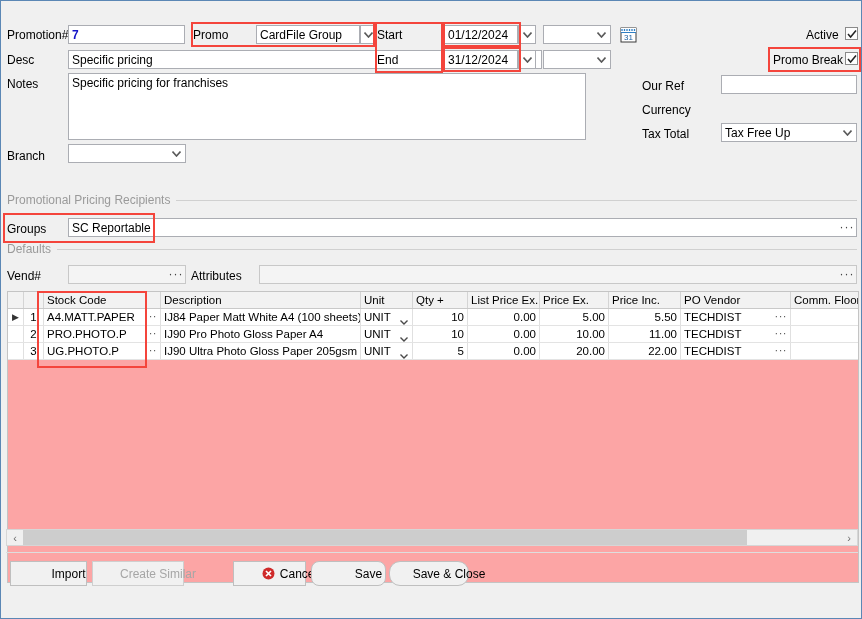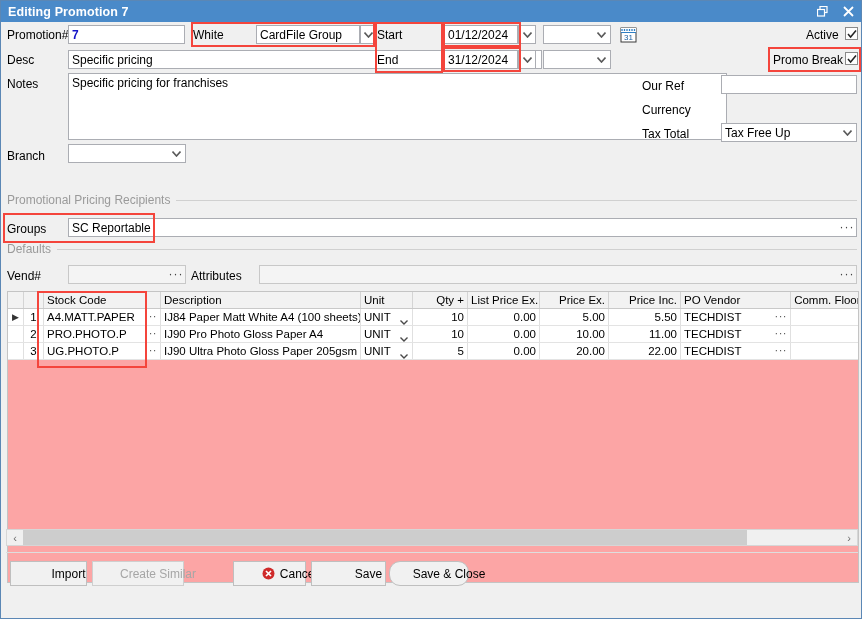--- a/index.html
+++ b/index.html
@@ -159,21 +159,21 @@
   .grid-row .c {
     font-size: 11.5px;
     line-height: 16px;
     padding: 0 3px;
     border-right: 1px solid #e0e0e0;
     white-space: nowrap; overflow: hidden;
     display: flex; align-items: center;
   }
   .c.num { justify-content: flex-end; }
   .c.center { justify-content: center; }
-  .hc.num { text-align: right; }
+  .hc.num { text-align: left; }
   .hc.center { text-align: center; }
   .cellwrap { position: relative; display: flex; align-items: center; width: 100%; }
   .cellwrap .cdots {
     position: absolute; right: 0; top: 0;
     font-size: 11px; color: #555; letter-spacing: .5px;
     line-height: 14px;
   }
   .cellwrap .carrow2 {
     position: absolute; right: 1px; top: 4px;
   }
@@ -242,41 +242,26 @@
   .hr {
     position: absolute; left: 5px; top: 551px;
     width: 852px; height: 1px; background: #dedede;
   }
 </style>
 </head>
 <body>
 
 <div id="app">
 
-  <div class="titlebar">
-    <div class="title">Editing Promotion 7</div>
-    <div class="spacer"></div>
-    <div class="win-btn">
-      <svg width="11" height="11" viewBox="0 0 11 11">
-        <rect x="3" y="0.5" width="7" height="6" fill="none" stroke="#ffffff" stroke-width="1.2"></rect>
-        <rect x="0.5" y="3.5" width="7" height="6.5" fill="#4a8ac9" stroke="#ffffff" stroke-width="1.2"></rect>
-      </svg>
-    </div>
-    <div class="win-btn">
-      <svg width="11" height="11" viewBox="0 0 11 11">
-        <path d="M1 1 L10 10 M10 1 L1 10" stroke="#ffffff" stroke-width="1.8" fill="none"></path>
-      </svg>
-    </div>
-  </div>
 
   <div class="lbl" style="left:6px; top:27px;">Promotion#</div>
   <div class="fld blue" style="left:67px; top:24px; width:117px; height:19px;">7</div>
 
   <div class="lbl" style="left:192px; top:27px;">
-    <span>White</span>
+    <span>Promo</span>
   </div>
   <div class="fld" style="left:255px; top:24px; width:104px; height:19px;">CardFile Group</div>
   <div class="arrowbox" style="left:359px; top:24px; width:17px; height:19px;">
     <svg class="chev" width="9" height="6" viewBox="0 0 9 6">
         <path d="M0.5 0.5 L4.5 5 L8.5 0.5" fill="none" stroke="#5a5a5a" stroke-width="1.6"></path>
       </svg>
   </div>
 
   <div class="lbl" style="left:376px; top:27px;">Start</div>
   <div class="fld" style="left:443px; top:24px; width:74px; height:19px;">01/12/2024</div>
@@ -337,21 +322,21 @@
   <div class="lbl" style="left:772px; top:52px;">Promo Break</div>
   <div class="cb" style="left:844px; top:51px;">
     <svg width="10" height="10" viewBox="0 0 10 10">
         <path d="M1 5 L3.6 8 L9 1.5" fill="none" stroke="#222" stroke-width="1.5"></path>
       </svg>
   </div>
 
   <div class="lbl" style="left:6px; top:76px;">
     <span>Notes</span>
   </div>
-  <div class="fld" style="left:67px; top:72px; width:659px; height:67px; white-space:normal;">Specific pricing for franchises</div>
+  <div class="fld" style="left:67px; top:72px; width:518px; height:67px; white-space:normal;">Specific pricing for franchises</div>
 
   <div class="lbl" style="left:641px; top:78px;">
     <span>Our Ref</span>
   </div>
   <div class="fld" style="left:720px; top:74px; width:136px; height:19px;"></div>
 
   <div class="lbl" style="left:641px; top:102px;">
     <span>Currency</span>
   </div>
 
@@ -532,21 +517,21 @@
     <div class="btn" style="left:232px; top:4px; width:73px;">
       <span class="ico">
         <svg width="13" height="13" viewBox="0 0 13 13">
           <circle cx="6.5" cy="6.5" r="6" fill="#cf2a2a"></circle>
           <path d="M4 4 L9 9 M9 4 L4 9" stroke="#ffffff" stroke-width="1.7"></path>
         </svg>
       </span>
       <span>Cancel</span>
     </div>
 
-    <div class="btn" style="left:310px; top:4px; width:75px;">Save</div>
+    <div class="btn" style="left:310px; top:4px; width:75px;border-radius:8px;">Save</div>
     <div class="btn" style="left:388px; top:4px; width:80px;border-radius:11px;">Save &amp; Close</div>
   </div>
 
 
   <div class="redbox" style="left:190px; top:21px;  width:184px; height:25px;"></div>
   <div class="redbox" style="left:374px; top:21px;  width:68px;  height:51px;"></div>
   <div class="redbox" style="left:442px; top:21px;  width:78px;  height:25px;"></div>
   <div class="redbox" style="left:442px; top:46px;  width:78px;  height:25px;"></div>
   <div class="redbox" style="left:767px; top:46px;  width:93px;  height:25px;"></div>
   <div class="redbox" style="left:2px;   top:212px; width:152px; height:30px;"></div>

